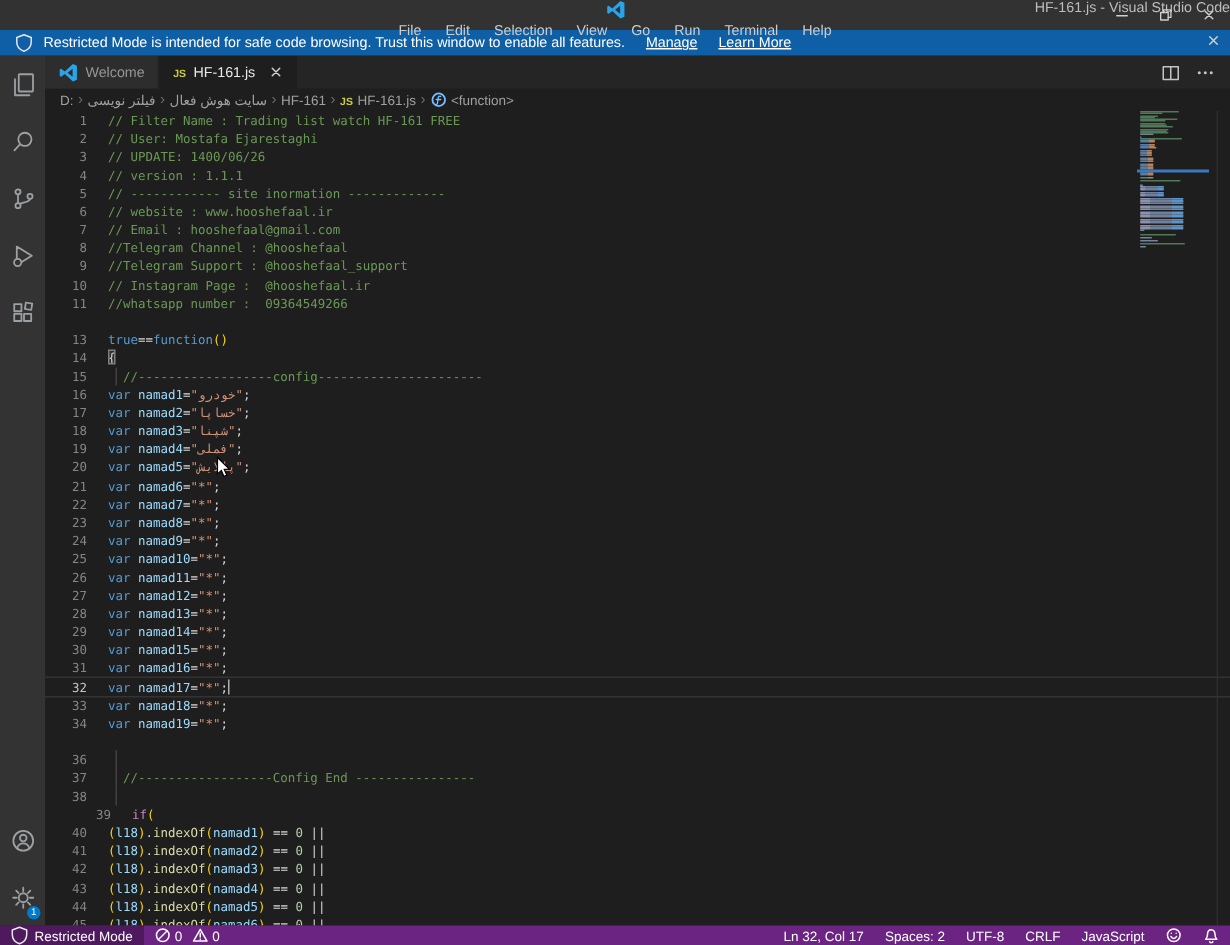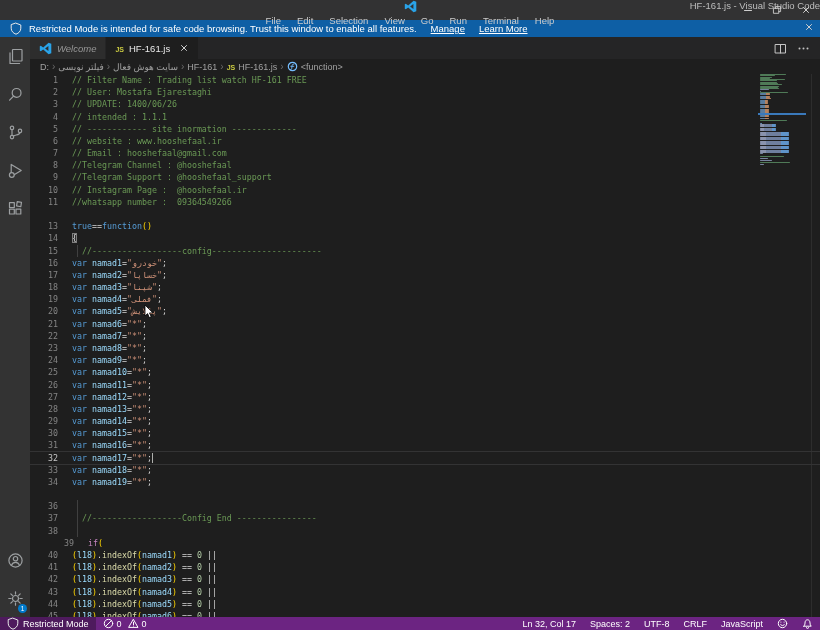--- a/index.html
+++ b/index.html
@@ -28,21 +28,21 @@
   #activitybar{position:absolute;left:0;top:37px;bottom:13px;width:30px;background:#333333;
     display:flex;flex-direction:column;z-index:20;}
   .ab-item{height:38px;display:flex;align-items:center;justify-content:center;position:relative;}
   .ab-bottom{margin-top:auto;}
   .ab-badge{position:absolute;right:3px;bottom:4px;background:var(--accent,#007acc);color:#fff;
     border-radius:50%;width:9px;height:9px;font-size:6.5px;display:flex;align-items:center;justify-content:center;}
   
   #tabbar{position:absolute;left:30px;top:37px;height:22px;right:0;background:#252526;display:flex;z-index:10;}
   .tab{display:flex;align-items:center;gap:5px;padding:0 9px;font-size:9.5px;height:22px;}
   .tab.inactive{background:#2d2d2d;color:#969696;margin-right:1px;}
-  .tab.inactive .tab-label{font-style:italic;}
+  .tab.inactive .tab-label{}
   .tab.active{background:#1e1e1e;color:#e9e9e9;}
   .tab-close{margin-left:4px;color:#c0c0c0;}
   #editor-actions{margin-left:auto;display:flex;align-items:center;gap:10px;padding-right:10px;color:#c5c5c5;}
   #breadcrumb{position:absolute;left:30px;top:59px;height:15px;right:0;background:#1e1e1e;
     display:flex;align-items:center;font-size:9px;color:#a0a0a0;padding-left:10px;gap:2px;z-index:9;}
   .bc-item{display:flex;align-items:center;gap:3px;white-space:nowrap;}
   .bc-sep{color:#6b6b6b;font-size:10px;margin:0 1px;}
   
   #code{position:absolute;left:30px;top:74px;right:0;bottom:13px;overflow:hidden;
     font-family:"DejaVu Sans Mono",monospace;font-size:8.3px;background:#1e1e1e;}
@@ -330,21 +330,21 @@
       <div class="mm-row mm-cm" style="top: 81.92px; width: 24px;"></div>
       <div class="mm-row mm-code" style="top: 84.48px; width: 8px;"></div>
       <div class="mm-row mm-code" style="top: 85.76px; width: 12px;"></div>
       <div class="mm-row mm-cm" style="top: 88.32px; width: 30px;"></div>
       <div class="mm-row mm-code" style="top: 89.6px; width: 4px;"></div>
       <div id="mm-curline" style="top: 39.18px; background: rgb(58, 121, 187);"></div>
     </div>
 <div class="code-line" style="top: 0px;"><div class="ln">1</div><div class="lc"><span class="tk-cm">// Filter Name : Trading list watch HF-161 FREE</span></div></div>
     <div class="code-line" style="top: 12.18px;"><div class="ln">2</div><div class="lc"><span class="tk-cm">// User: Mostafa Ejarestaghi</span></div></div>
     <div class="code-line" style="top: 24.36px;"><div class="ln">3</div><div class="lc"><span class="tk-cm">// UPDATE: 1400/06/26</span></div></div>
-    <div class="code-line" style="top: 36.54px;"><div class="ln">4</div><div class="lc"><span class="tk-cm">// intended : 1.1.1</span></div></div>
+    <div class="code-line" style="top: 36.54px;"><div class="ln">4</div><div class="lc"><span class="tk-cm">// version : 1.1.1</span></div></div>
     <div class="code-line" style="top: 48.72px;"><div class="ln">5</div><div class="lc"><span class="tk-cm">// ------------ site inormation -------------</span></div></div>
     <div class="code-line" style="top: 60.9px;"><div class="ln">6</div><div class="lc"><span class="tk-cm">// website : www.hooshefaal.ir</span></div></div>
     <div class="code-line" style="top: 73.08px;"><div class="ln">7</div><div class="lc"><span class="tk-cm">// Email : hooshefaal@gmail.com</span></div></div>
     <div class="code-line" style="top: 85.26px;"><div class="ln">8</div><div class="lc"><span class="tk-cm">//Telegram Channel : @hooshefaal</span></div></div>
     <div class="code-line" style="top: 97.44px;"><div class="ln">9</div><div class="lc"><span class="tk-cm">//Telegram Support : @hooshefaal_support</span></div></div>
     <div class="code-line" style="top: 109.62px;"><div class="ln">10</div><div class="lc"><span class="tk-cm">// Instagram Page :  @hooshefaal.ir</span></div></div>
     <div class="code-line" style="top: 121.8px;"><div class="ln">11</div><div class="lc"><span class="tk-cm">//whatsapp number :  09364549266</span></div></div>
     <div class="code-line" style="top: 146.16px;"><div class="ln">13</div><div class="lc"><span class="tk-kw">true</span><span class="tk-op">==</span><span class="tk-kw">function</span><span class="tk-pa">()</span></div></div>
     <div class="code-line" style="top: 158.34px; text-decoration: underline;"><div class="ln">14</div><div class="lc"><span class="tk-bx">{</span></div></div>
     <div class="code-line" style="top: 170.52px;"><div class="ln">15</div><div class="guide"></div><div class="lc"><span class="tk-cm">  //------------------config----------------------</span></div></div>

